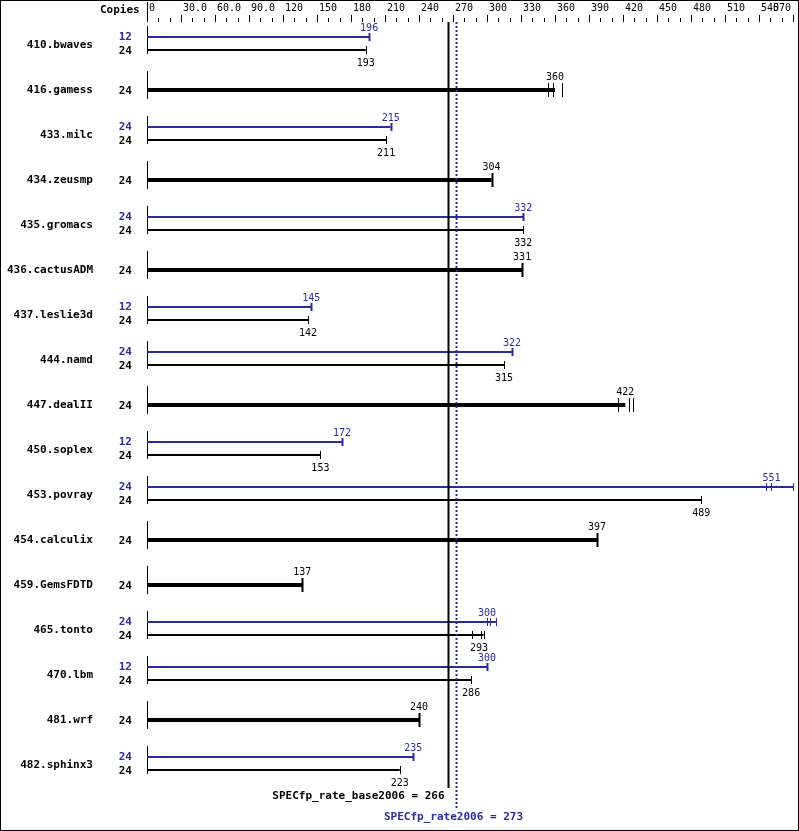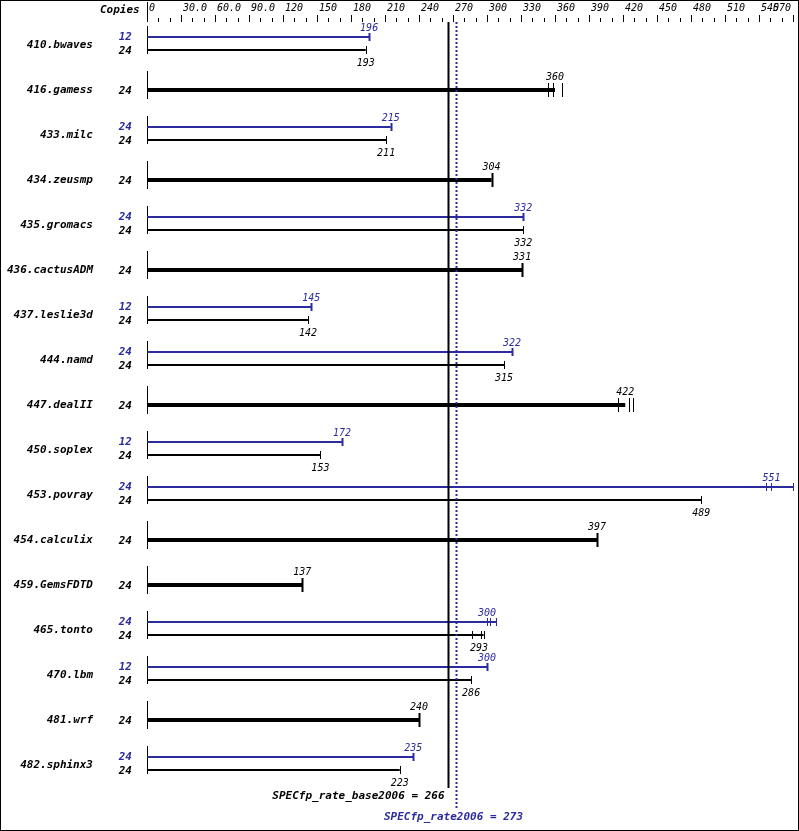--- a/index.html
+++ b/index.html
@@ -1,16 +1,16 @@
 <!DOCTYPE html>
 <html><head>
 <meta charset="utf-8">
 <style>
   html, body { margin: 0; padding: 0; background: #fff; }
-  #chart-root { position: relative; width: 799px; height: 831px; background: #fff; overflow: hidden; font-style: italic; }
+  #chart-root { position: relative; width: 799px; height: 831px; background: #fff; overflow: hidden; }
   #chart-svg { position: absolute; left: 0; top: 0; }
 </style>
 </head>
 <body>
 
 <div id="chart-root">
   <svg id="chart-svg" width="799" height="831" xmlns="http://www.w3.org/2000/svg">
     <rect x="0.5" y="0.5" width="798" height="830" fill="#fff" stroke="#000" stroke-width="1"></rect>
     <g id="axis-group">
         <text x="100" y="13" font-family="&quot;DejaVu Sans Mono&quot;, &quot;Liberation Mono&quot;, monospace" font-size="11" font-weight="bold" fill="#000">Copies</text>

